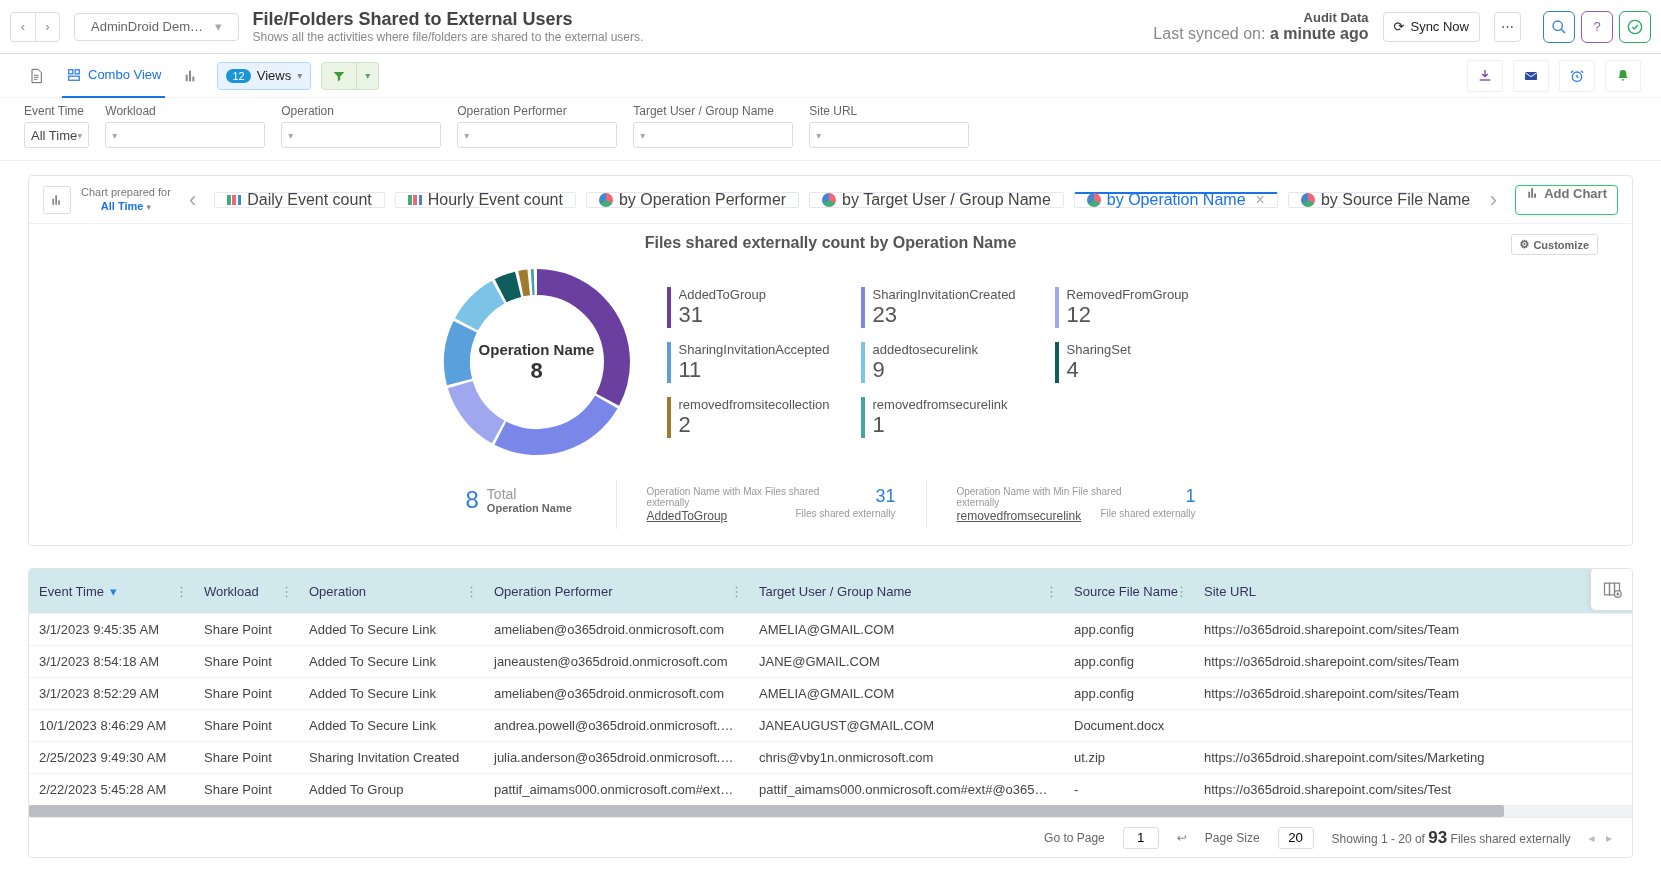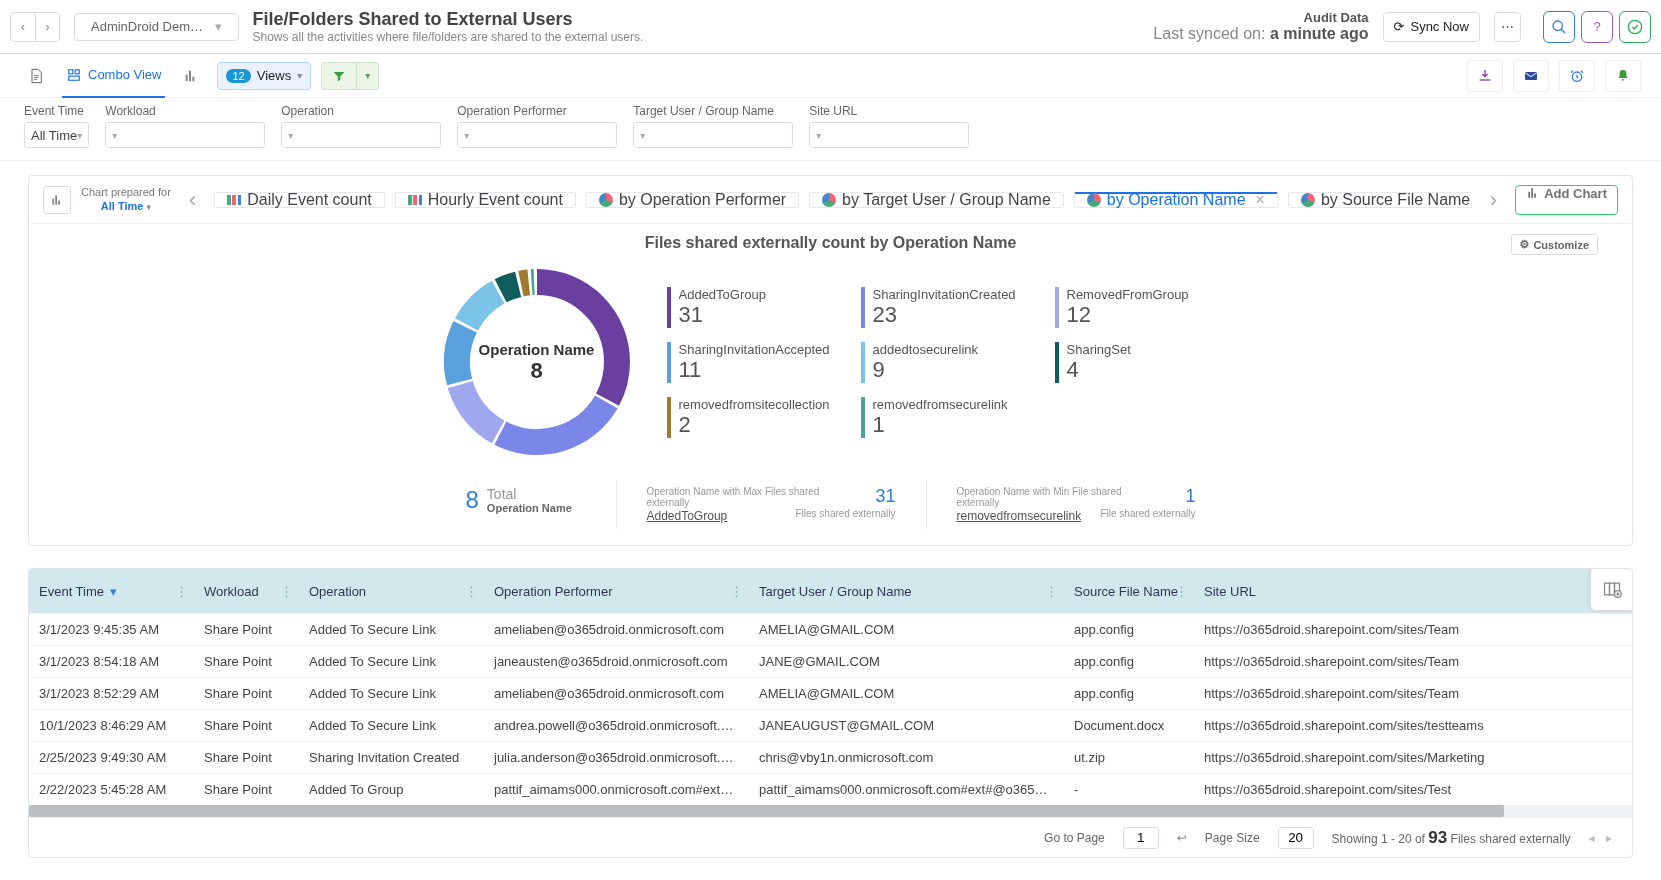--- a/index.html
+++ b/index.html
@@ -435,21 +435,20 @@
           <div class="td c6">app.config</div>
           <div class="td c7">https://o365droid.sharepoint.com/sites/Team</div>
         </div>
         <div class="tr">
           <div class="td c1">10/1/2023 8:46:29 AM</div>
           <div class="td c2">Share Point</div>
           <div class="td c3">Added To Secure Link</div>
           <div class="td c4">andrea.powell@o365droid.onmicrosoft.c…</div>
           <div class="td c5">JANEAUGUST@GMAIL.COM</div>
           <div class="td c6">Document.docx</div>
-          <div class="td c7">https://o365droid.sharepoint.com/sites/testteams</div>
         </div>
         <div class="tr">
           <div class="td c1">2/25/2023 9:49:30 AM</div>
           <div class="td c2">Share Point</div>
           <div class="td c3">Sharing Invitation Created</div>
           <div class="td c4">julia.anderson@o365droid.onmicrosoft.c…</div>
           <div class="td c5">chris@vby1n.onmicrosoft.com</div>
           <div class="td c6">ut.zip</div>
           <div class="td c7">https://o365droid.sharepoint.com/sites/Marketing</div>
         </div>

